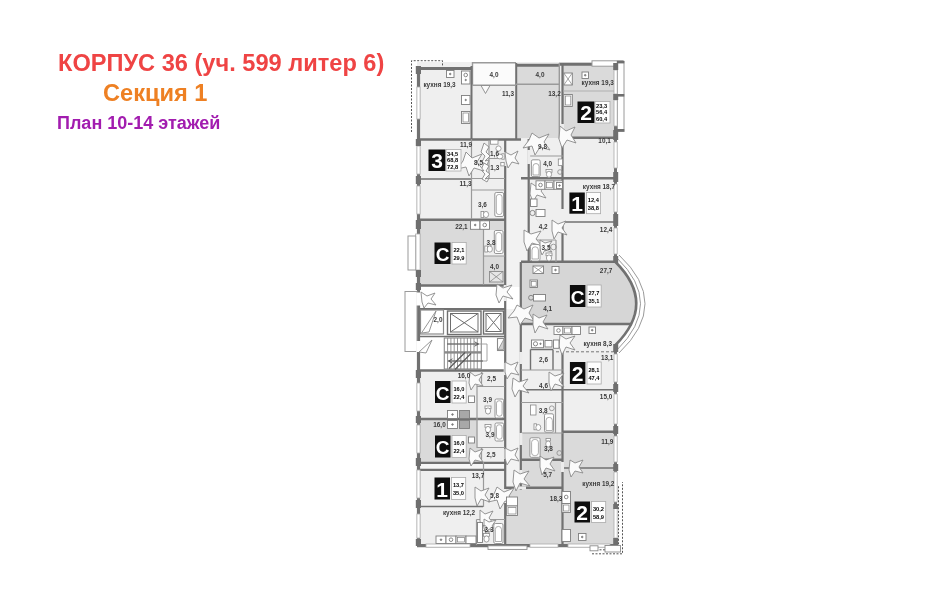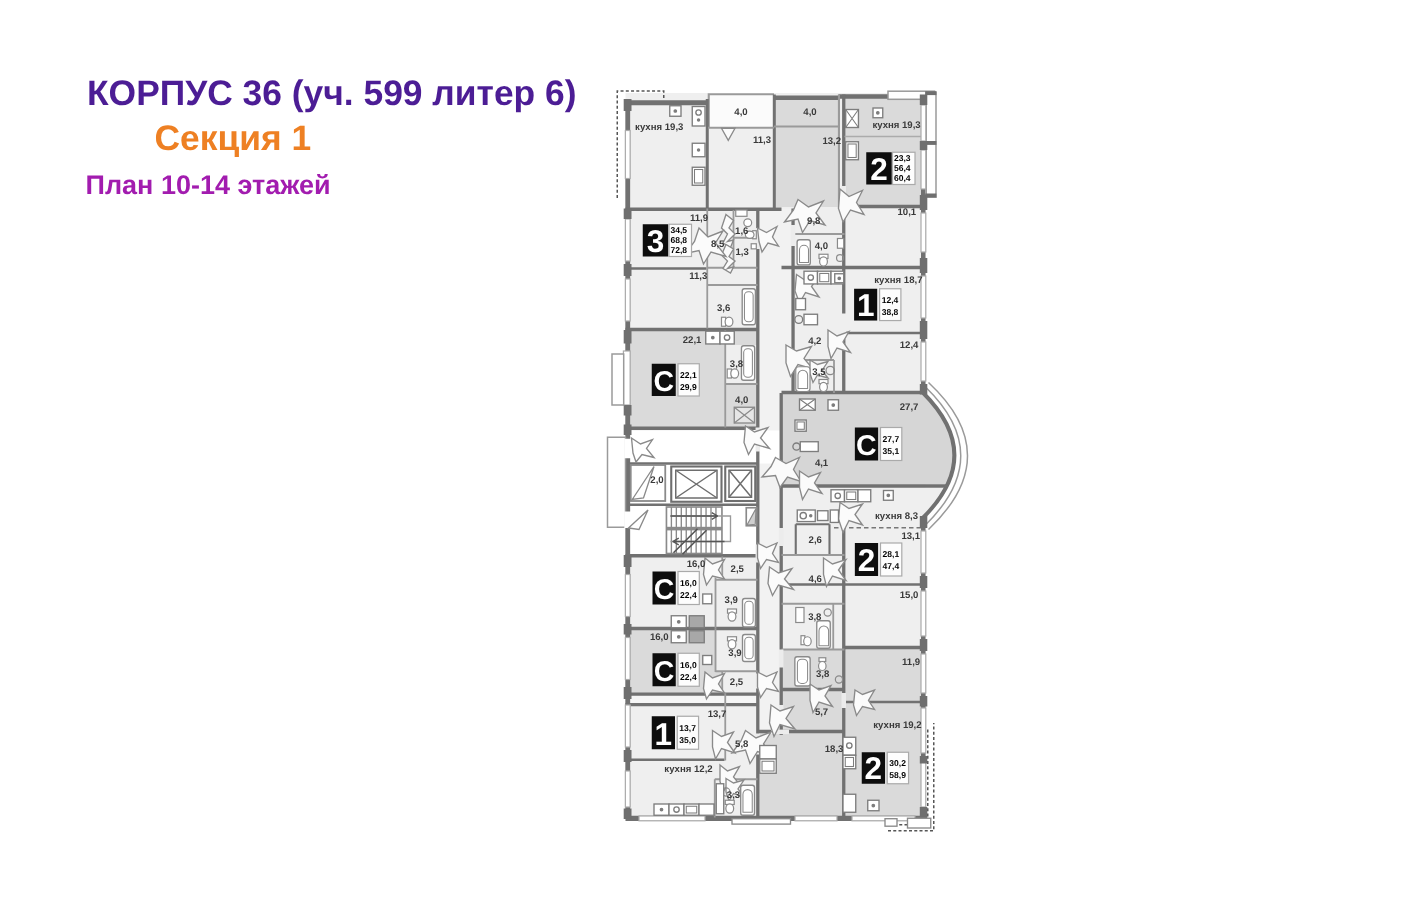--- a/index.html
+++ b/index.html
@@ -1,17 +1,17 @@
 <!DOCTYPE html>
 <html><head>
 <meta charset="utf-8">
 <style>
 html,body{margin:0;padding:0;background:#ffffff;}
 #page{position:relative;width:941px;height:600px;background:#ffffff;overflow:hidden;font-family:"Liberation Sans",sans-serif;transform:translateZ(0);}
-.t1{position:absolute;left:58px;top:50px;font-size:23.6px;font-weight:bold;color:#4c1d95;letter-spacing:0;}
+.t1{position:absolute;left:58px;top:50px;font-size:23.6px;font-weight:bold;color:#ef4444;letter-spacing:0;}
 .t2{position:absolute;left:58px;top:80px;font-size:23.6px;font-weight:bold;color:#ee8023;margin-left:45px;}
 .t3{position:absolute;left:57px;top:113px;font-size:18px;font-weight:bold;color:#a21caf;}
 svg text{font-family:"Liberation Sans",sans-serif;font-weight:bold;}
 </style>
 </head>
 <body>
 <div id="page">
 
 <div class="t1">КОРПУС 36 (уч. 599 литер 6)</div>
 

